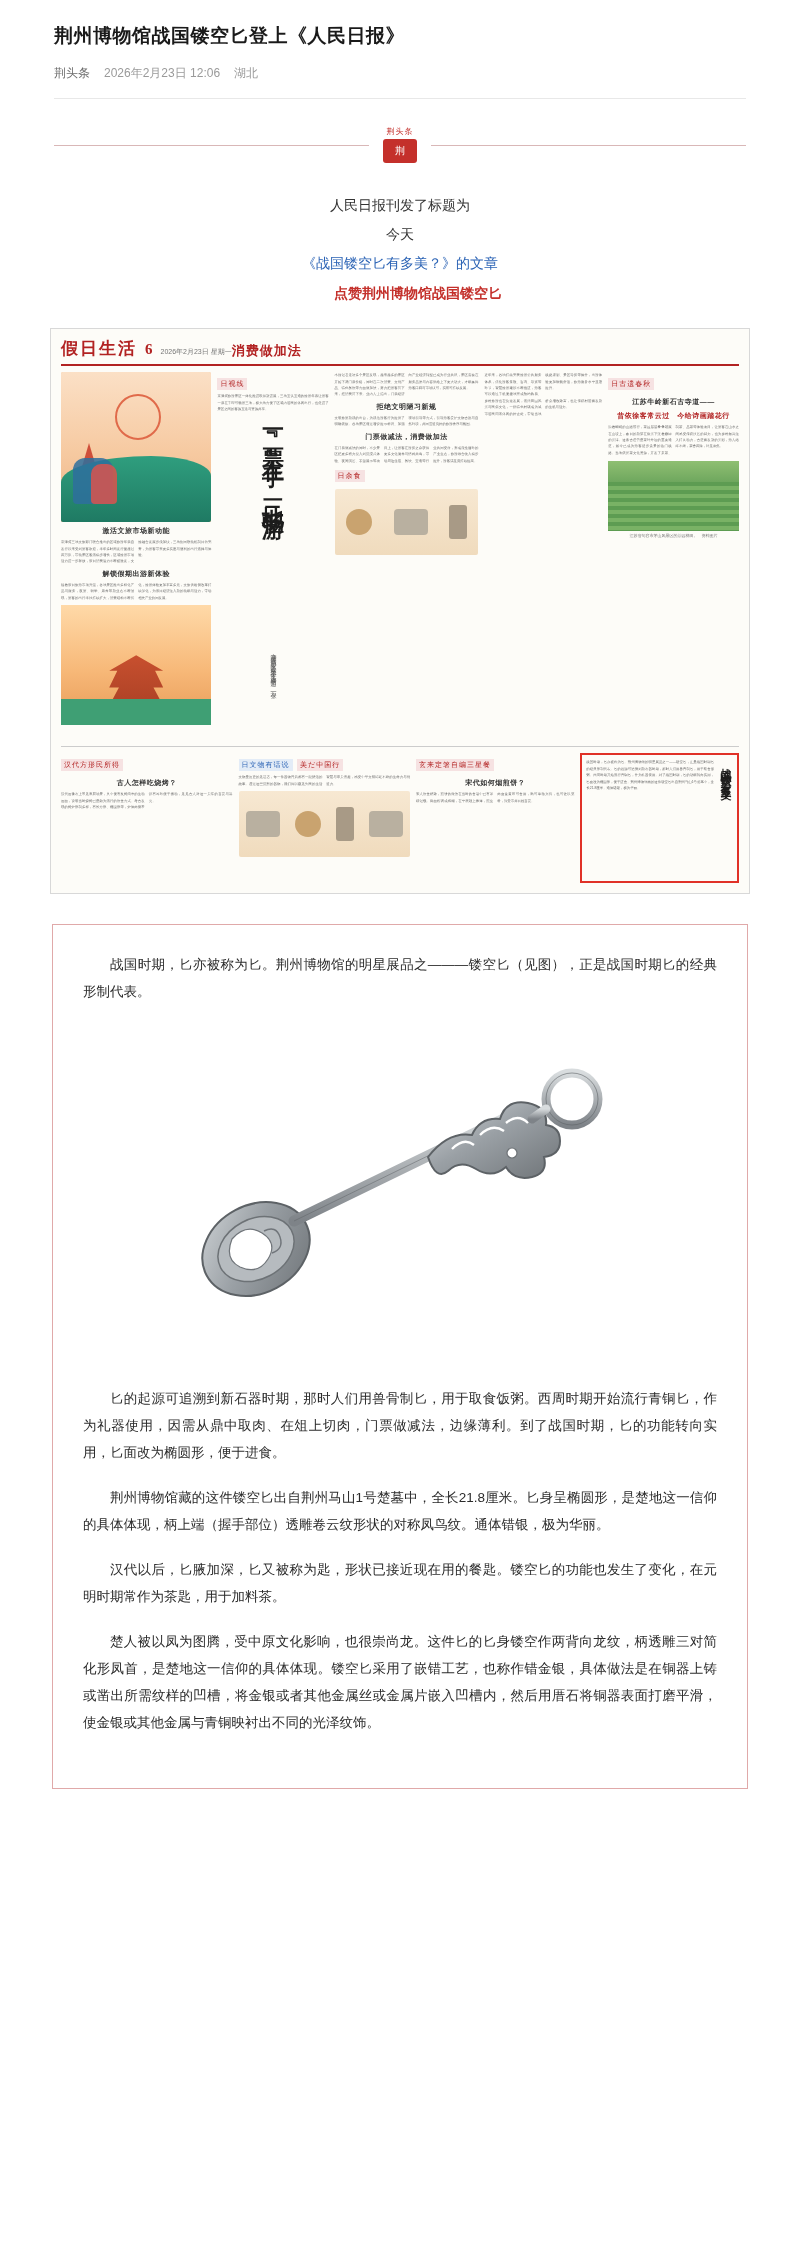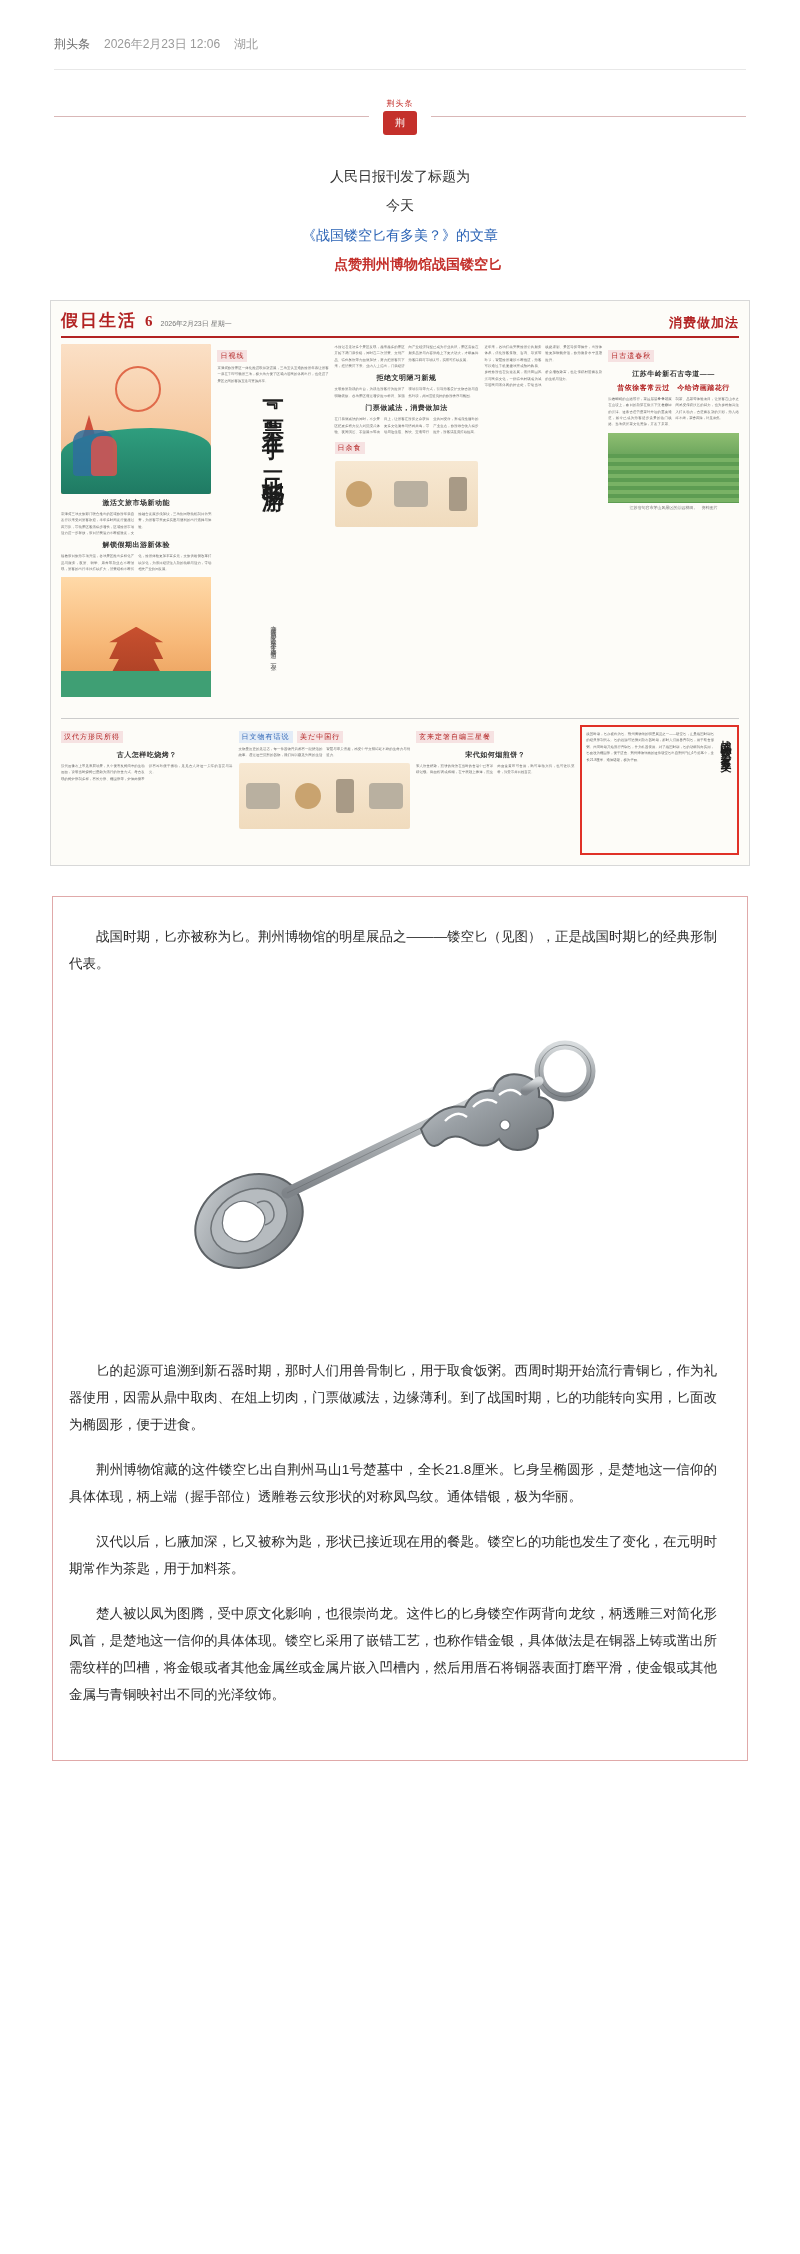--- a/index.html
+++ b/index.html
@@ -102,21 +102,21 @@
   .paper-wrap {
     margin: 20px 50px 0 50px;
     border: 1px solid #d8d8d8;
     background: #fdfcf8;
     position: relative;
     padding: 8px 10px 10px 10px;
   }
   .paper-top {
     display: flex;
     align-items: flex-end;
-    justify-content: space-between;
+    justify-content: flex-start;
     border-bottom: 2px solid #b22222;
     padding-bottom: 4px;
   }
   .paper-masthead-left {
     display: flex;
     align-items: baseline;
     gap: 8px;
   }
   .paper-section {
     font-family: "Liberation Serif", serif;
@@ -326,21 +326,21 @@
   }
   .redbox-inner {
     display: flex;
     gap: 4px;
     align-items: flex-start;
   }
   
   .content-card {
     margin: 30px 52px 36px 52px;
     border: 1px solid #e0a9a9;
-    padding: 26px 30px 34px 16px;
+    padding: 26px 30px 34px 30px;
     background: #fff;
   }
   .content-card p {
     margin: 0 0 18px 0;
     font-size: 13.5px;
     line-height: 2.0;
     color: #2b2b2b;
     text-indent: 2em;
     text-align: justify;
   }
@@ -358,20 +358,21 @@
   }
   
   .tail { height: 10px; }
 </style>
 </head>
 <body>
 
 <div class="page">
 
   <div class="article-header">
+    <div class="article-title">荆州博物馆战国镂空匕登上《人民日报》</div>
     <div class="meta-row">
       <span class="meta-source">荆头条</span>
       <span>2026年2月23日 12:06</span>
       <span>湖北</span>
     </div>
   </div>
   <div class="divider"></div>
 
   <div class="logo-wrap">
     <div class="logo-rule"></div>

